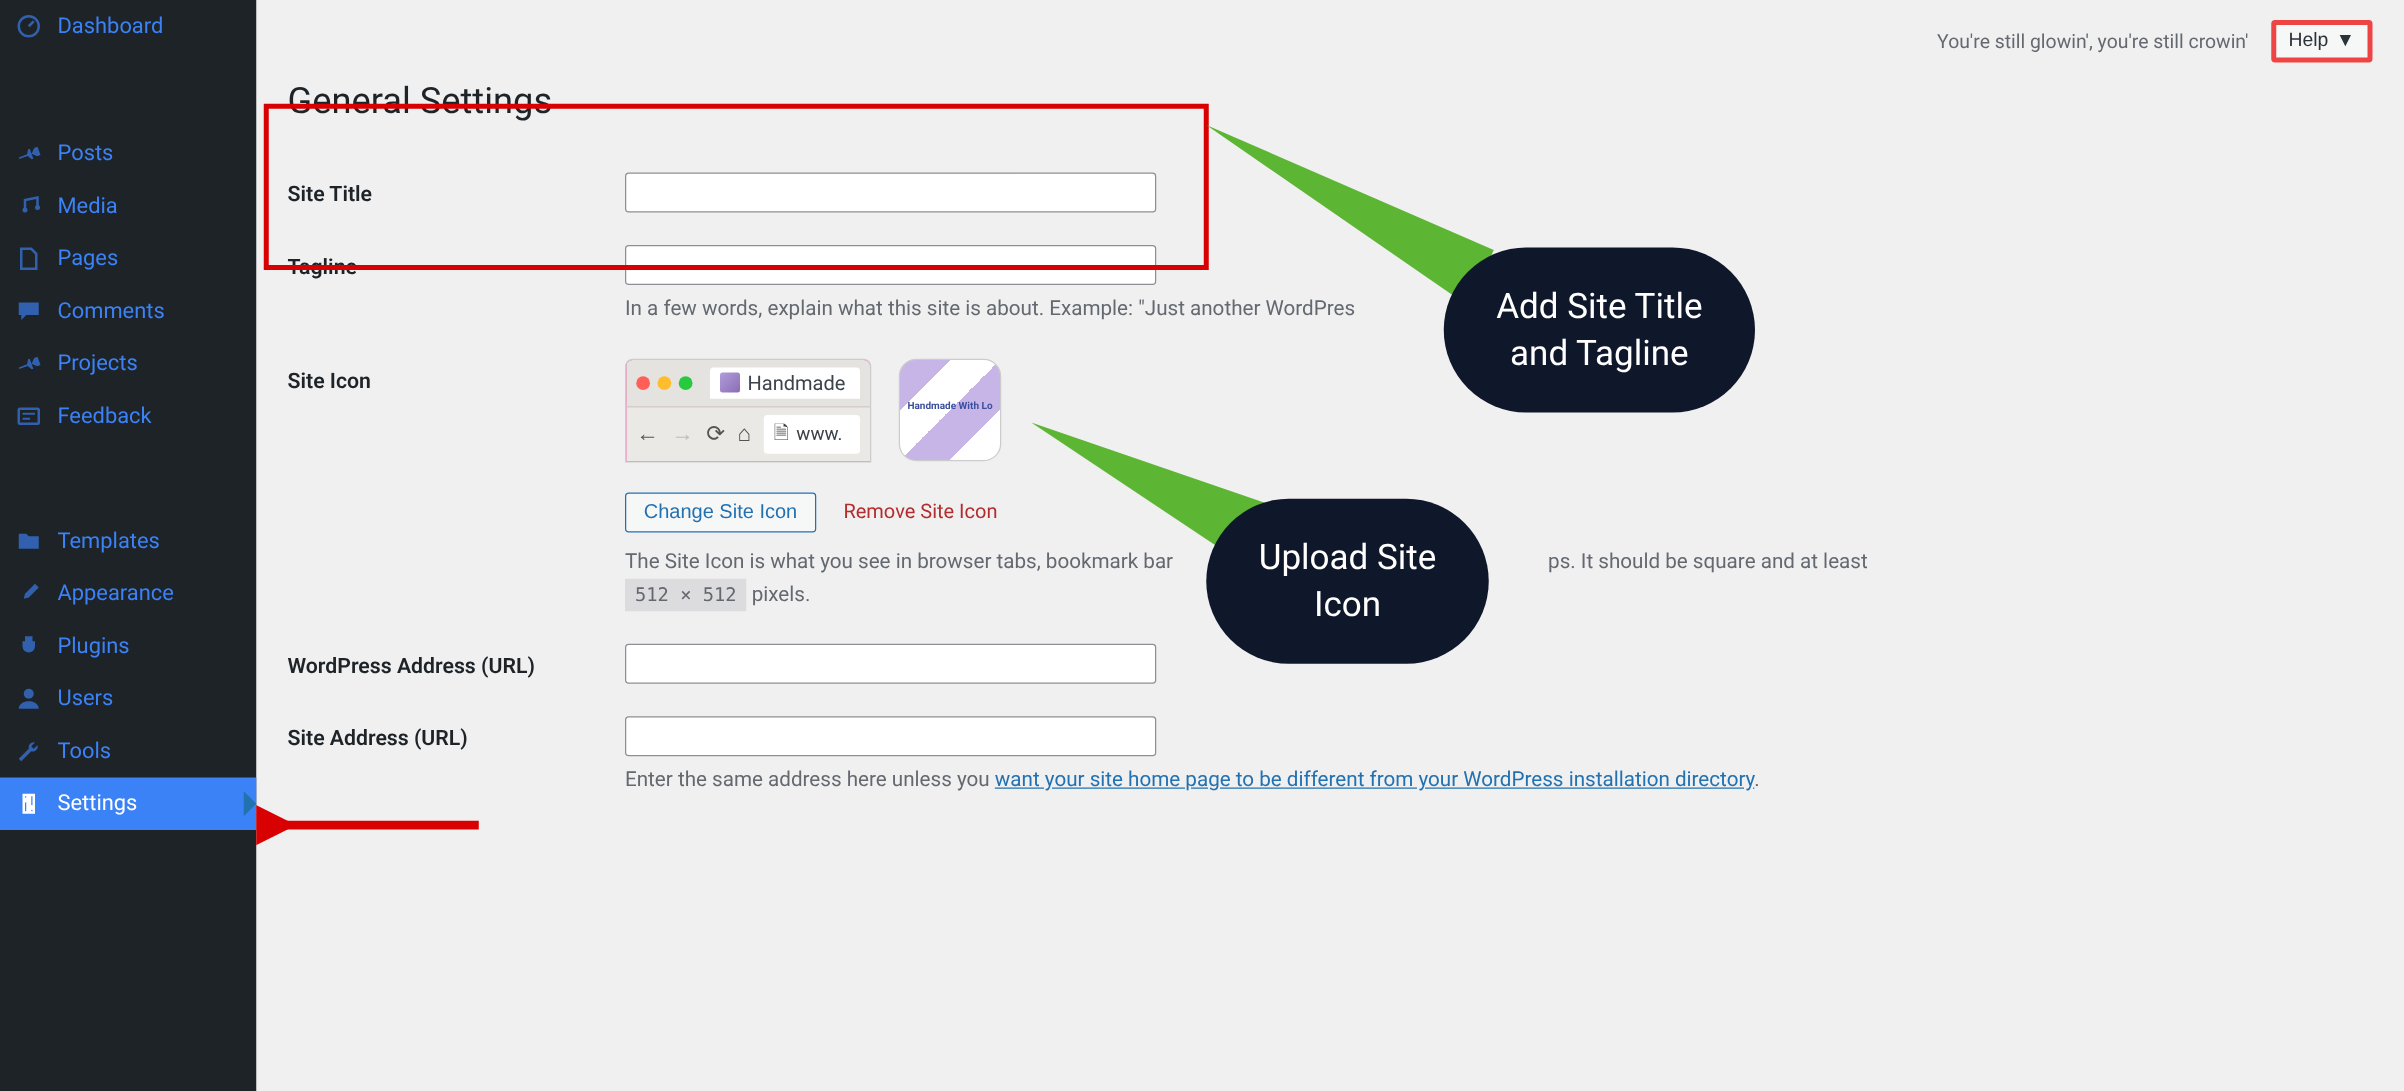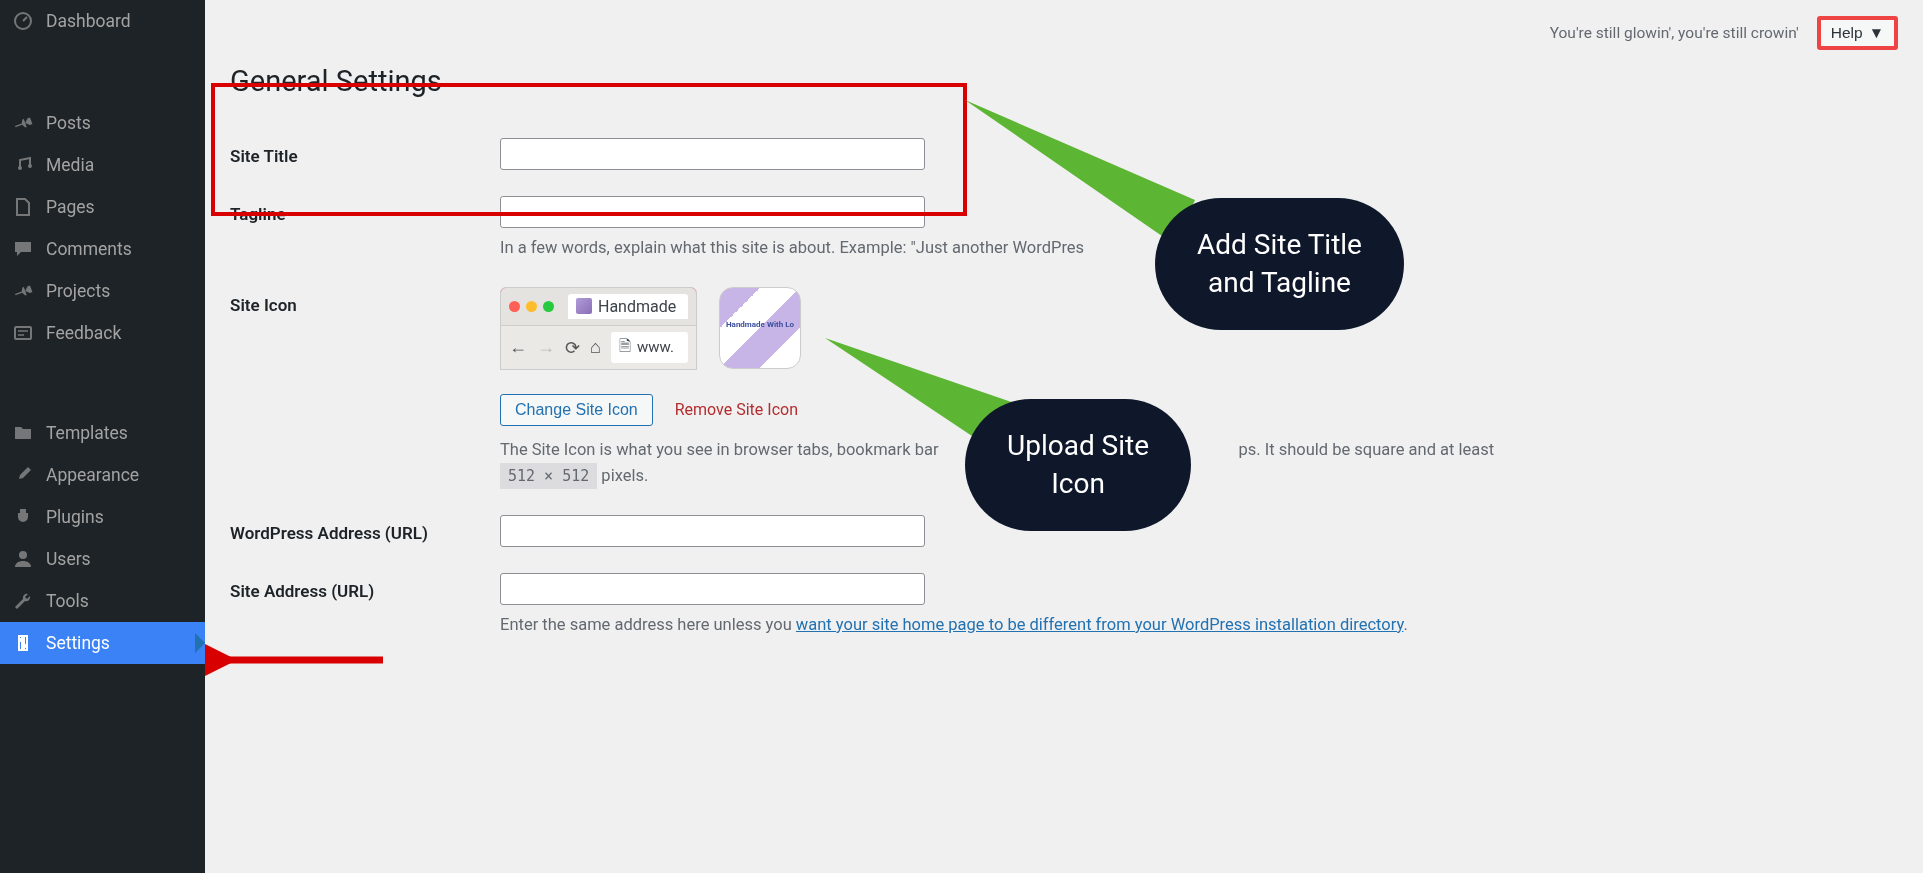--- a/index.html
+++ b/index.html
@@ -1,21 +1,21 @@
 <!DOCTYPE html>
 <html><head>
 <meta charset="utf-8">
 <style>
 * { margin: 0; padding: 0; box-sizing: border-box; }
 body { font-family: -apple-system, BlinkMacSystemFont, "Segoe UI", Roboto, sans-serif; background: #f0f0f1; color: #3c434a; overflow: hidden; }
 .app { display: flex; width: 1923px; height: 873px; }
 
 
 .sidebar { width: 205px; background: #1d2327; color: #f0f0f1; flex-shrink: 0; }
-.sidebar-item { display: flex; align-items: center; padding: 10px 12px; color: #a3a3a3; font-size: 17.5px; cursor: pointer; }
+.sidebar-item { display: flex; align-items: center; padding: 10px 12px; color: #3b82f6; font-size: 17.5px; cursor: pointer; }
 .sidebar-item.active { background: #3b82f6; color: #fff; position: relative; }
 .sidebar-item.active::after { content: ""; position: absolute; right: -10px; top: 50%; transform: translateY(-50%); border: 10px solid transparent; border-left-color: #2271b1; }
 .sidebar-item .icon { width: 22px; height: 22px; margin-right: 12px; opacity: 0.65; display: flex; align-items: center; justify-content: center; }
 .sidebar-item.active .icon { opacity: 1; }
 .sidebar-gap { height: 60px; }
 .sidebar-gap-small { height: 58px; }
 
 
 .content { flex: 1; padding: 10px 25px; position: relative; overflow: hidden; }
 .top-bar { display: flex; justify-content: flex-end; align-items: center; gap: 18px; padding: 6px 0 14px; }

